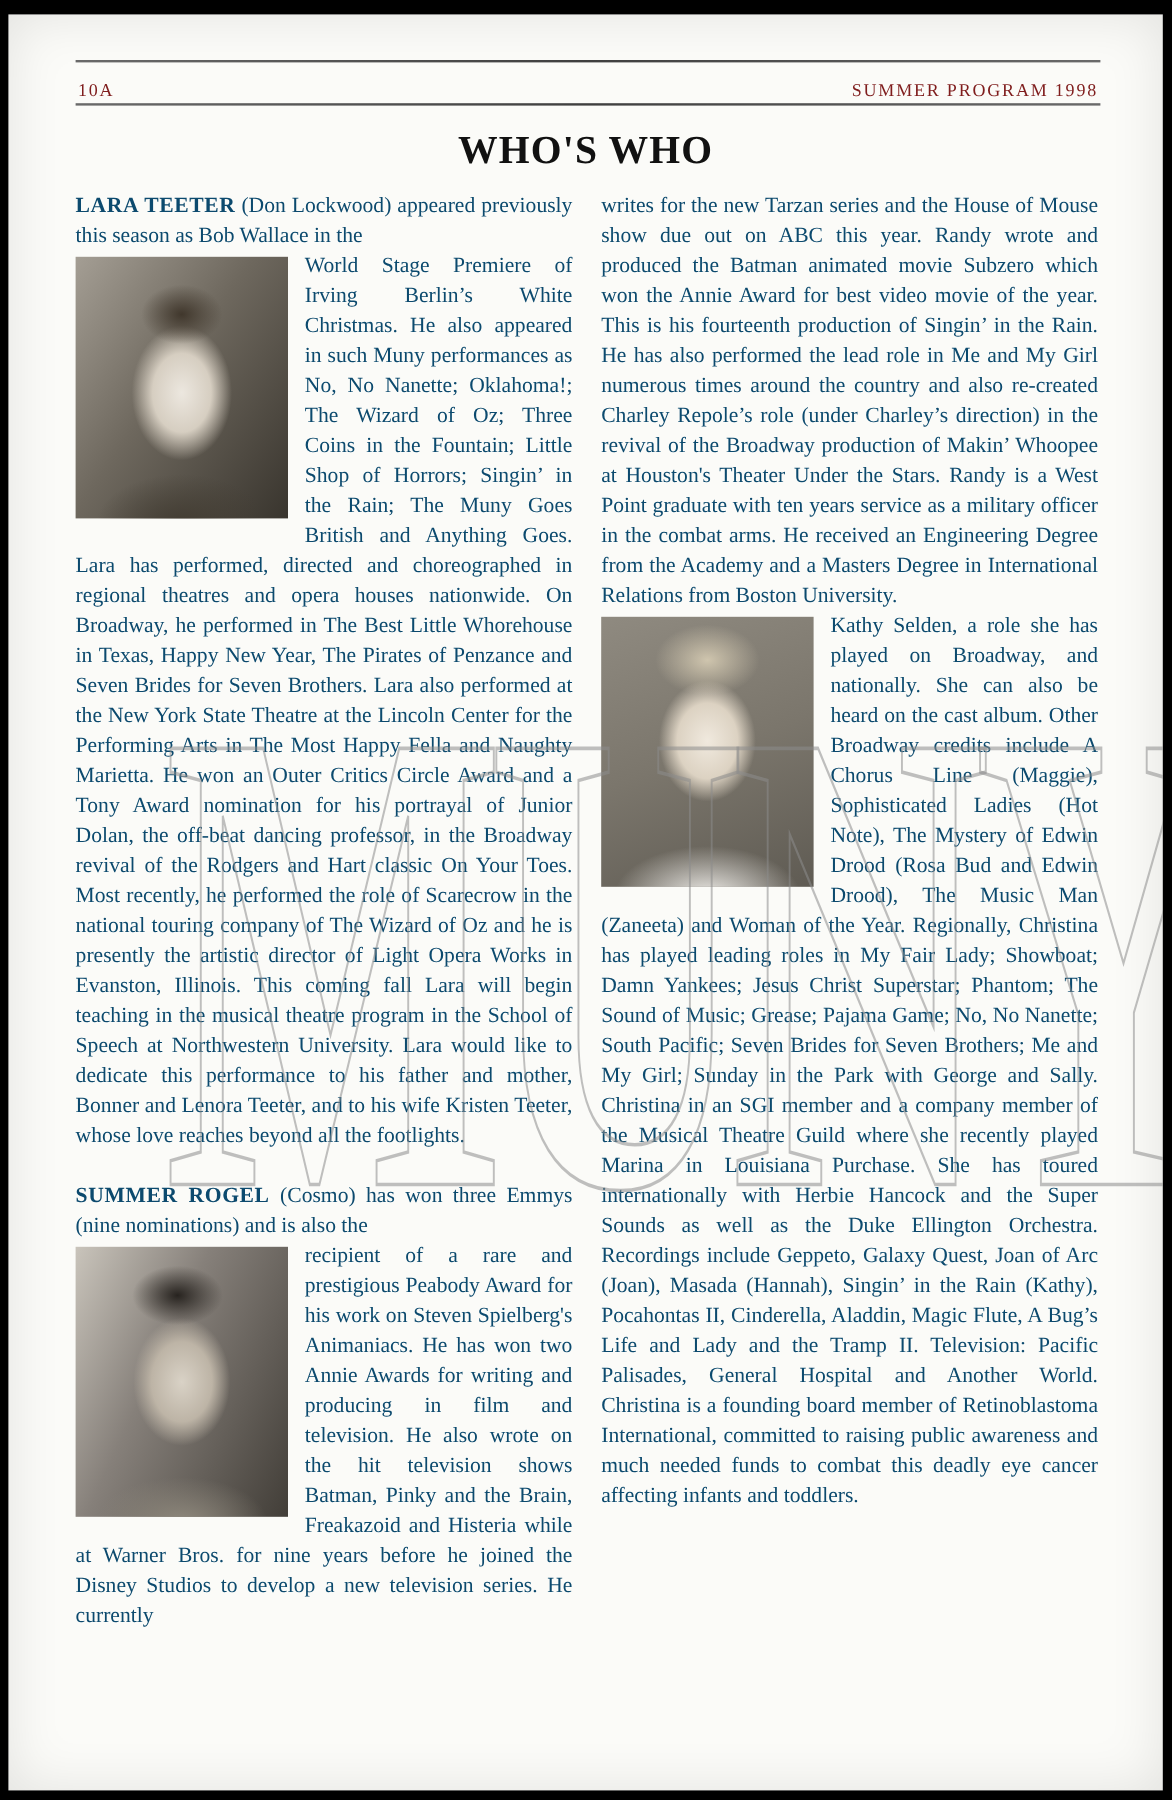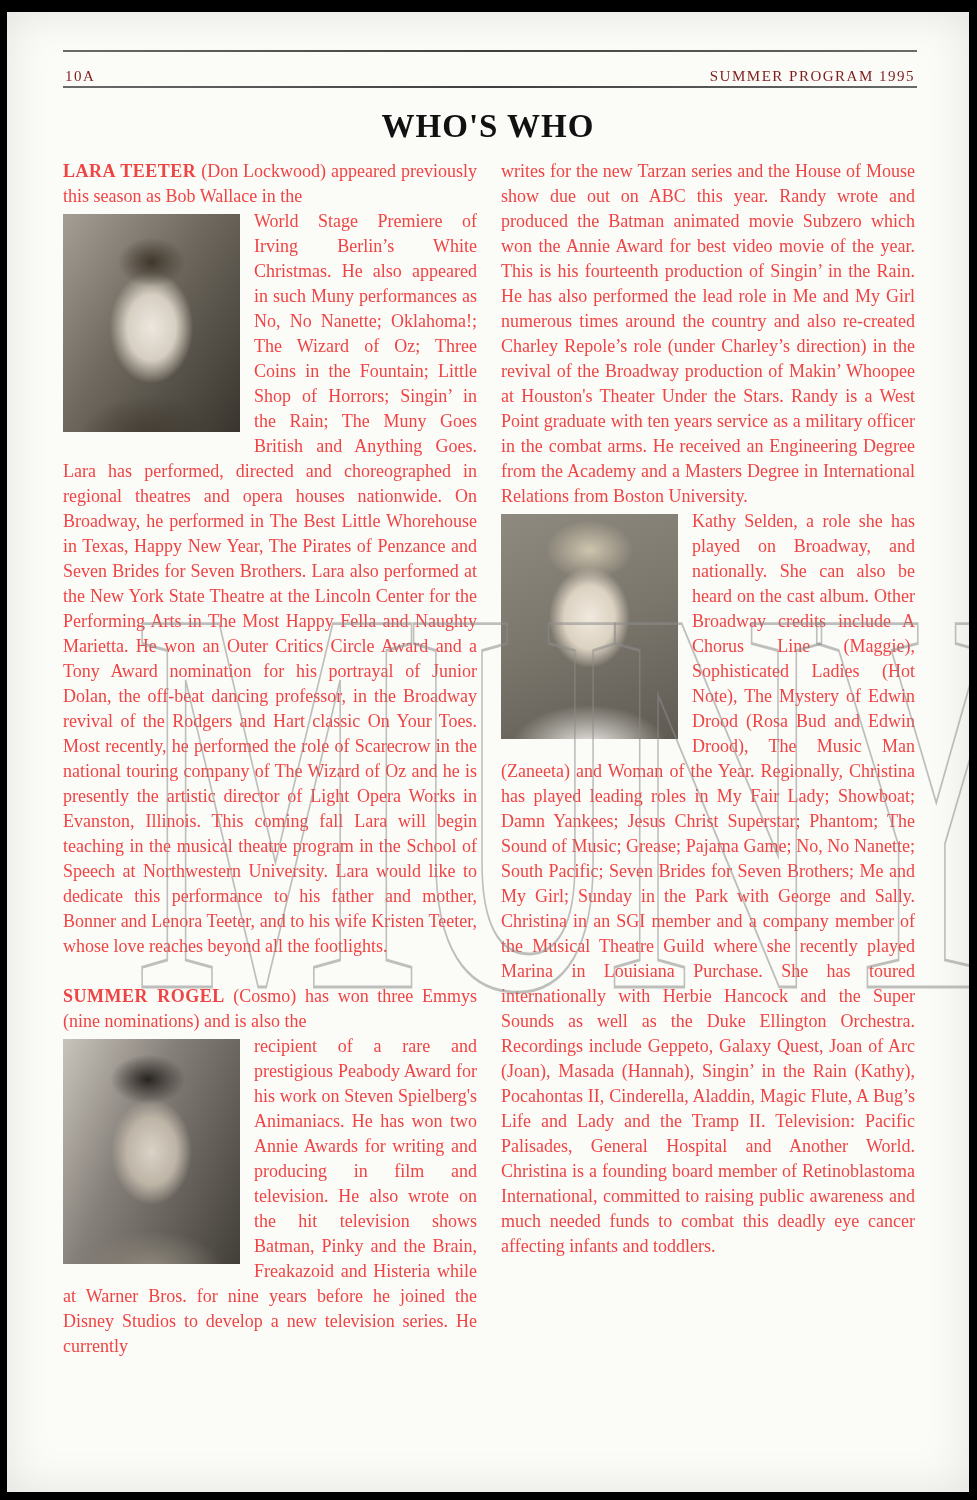--- a/index.html
+++ b/index.html
@@ -45,21 +45,21 @@
   
   .columns {
     display: flex;
     gap: 24px;
     margin: 0 54px 0 56px;
   }
   .col { flex: 1 1 0; min-width: 0; }
   .col p, .col .flow {
     font-size: 18px;
     line-height: 25px;
-    color: #ef4444;
+    color: #0c4a6e;
     text-align: justify;
     margin: 0;
     hyphens: auto;
   }
   .gap-top { margin-top: 25px !important; }
   .seg-b { font-weight: bold; letter-spacing: 0.5px; }
   .seg-i { }
   
   .photo {
     float: left;
@@ -112,21 +112,21 @@
 <body>
 
 <div class="page">
 
   <div class="watermark">MUNY</div>
 
   <div class="header">
     <div class="rule"></div>
     <div class="header-row">
       <span>10A</span>
-      <span>SUMMER PROGRAM 1995</span>
+      <span>SUMMER PROGRAM 1998</span>
     </div>
     <div class="rule"></div>
   </div>
 
   <h1 class="page-title">WHO'S WHO</h1>
 
   <div class="columns">
 
     <div class="col">
       <p><span class="seg-b">LARA TEETER</span><span> (Don Lockwood) appeared previously this season as Bob Wallace in the</span></p>

